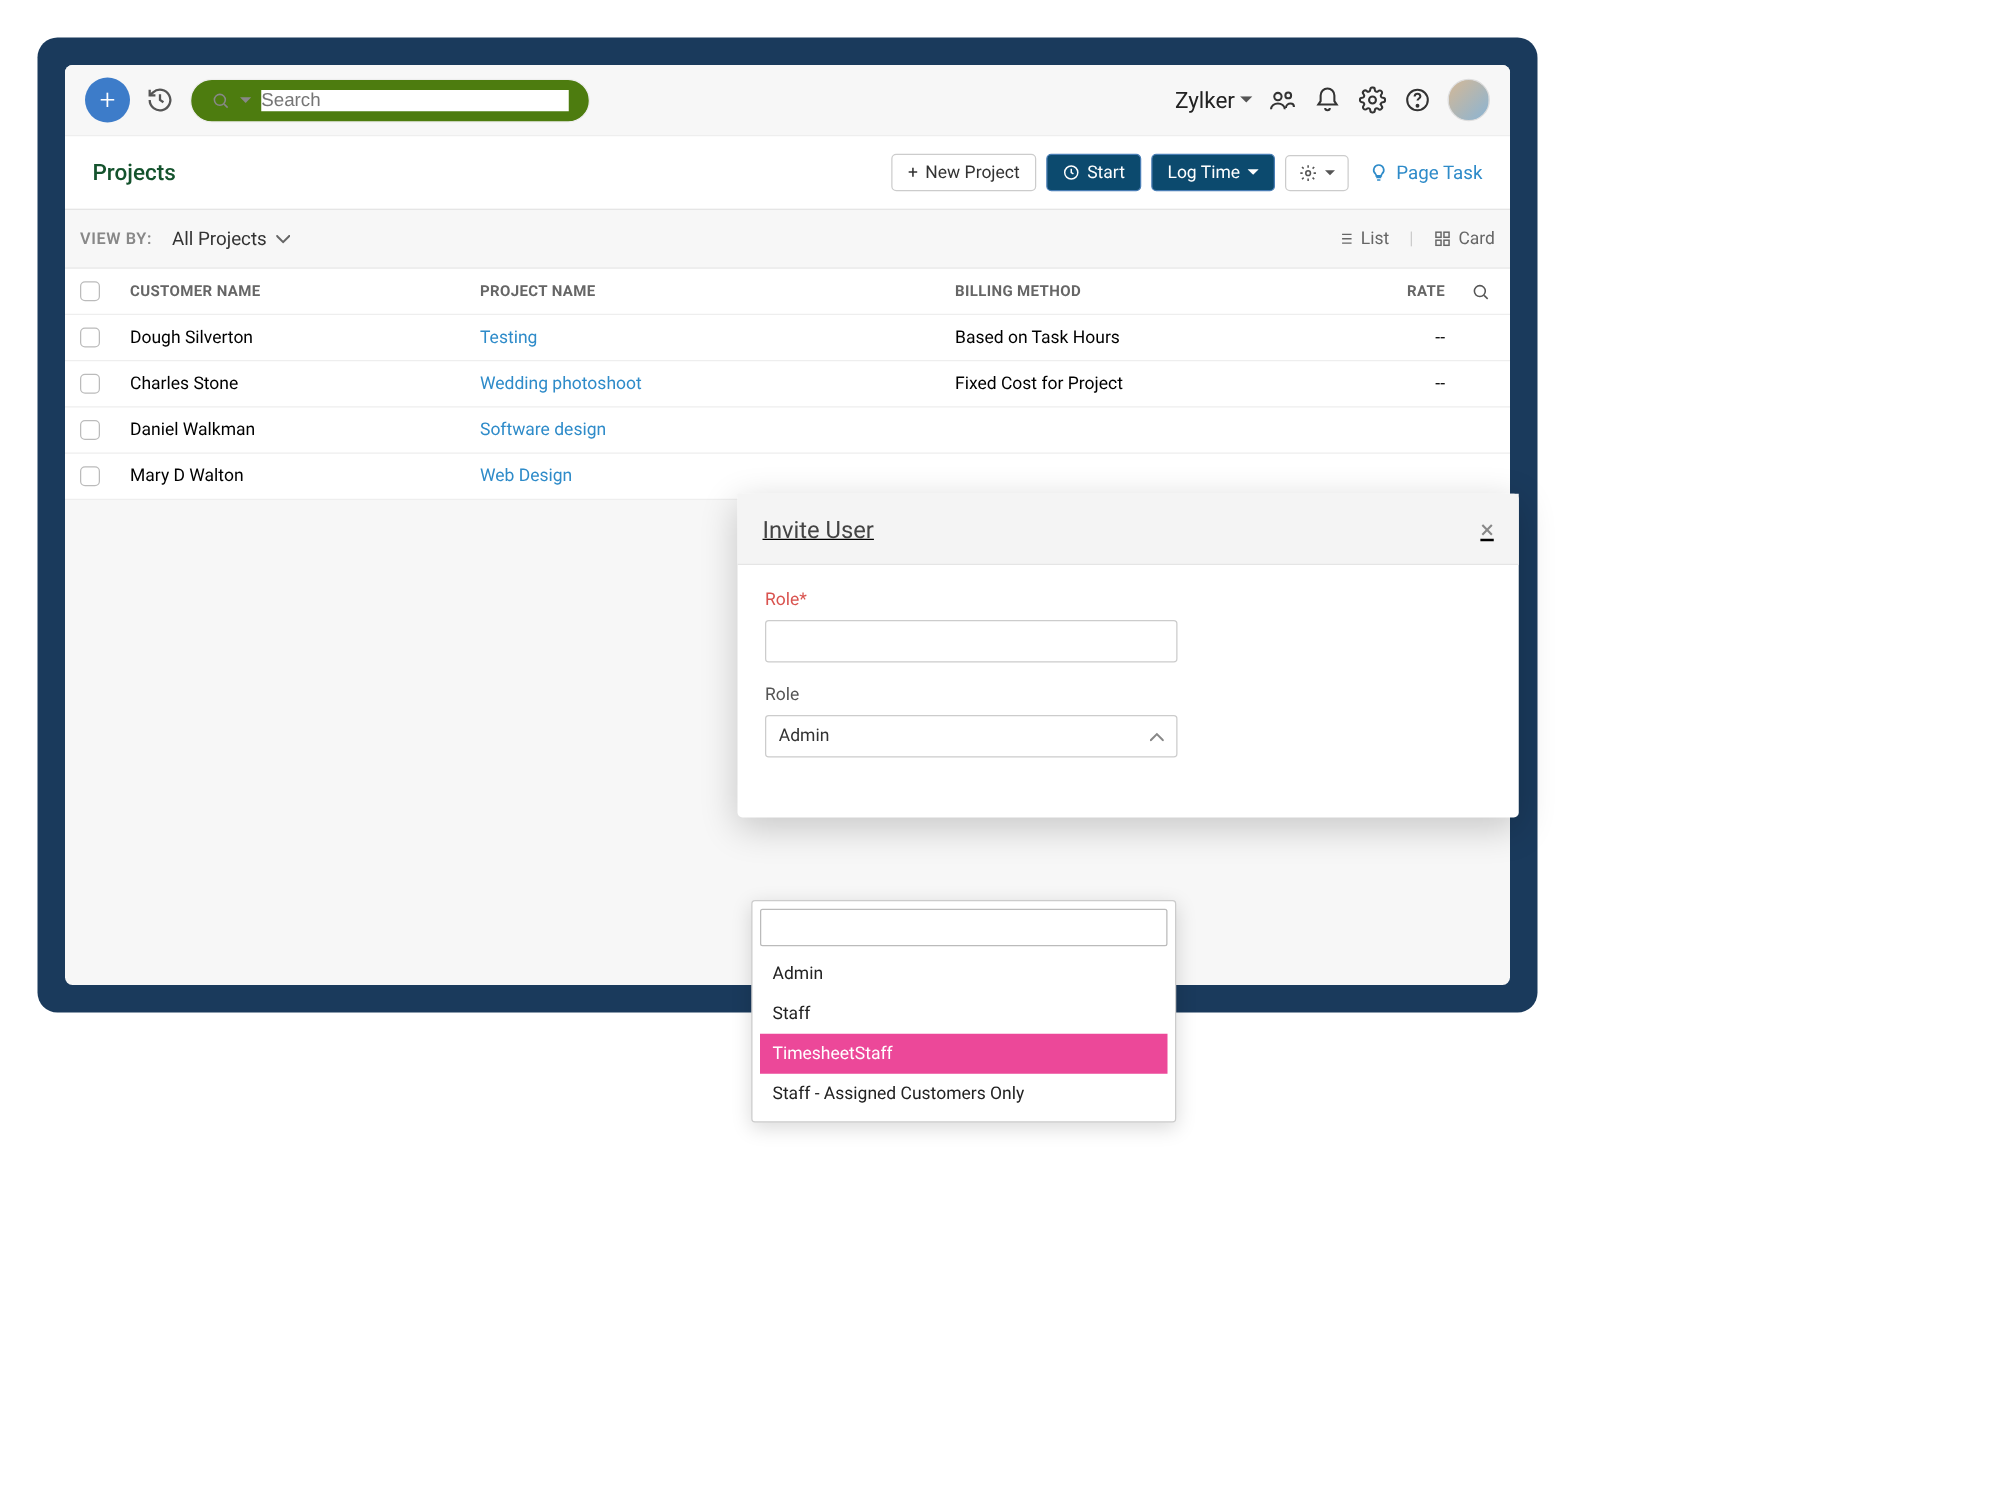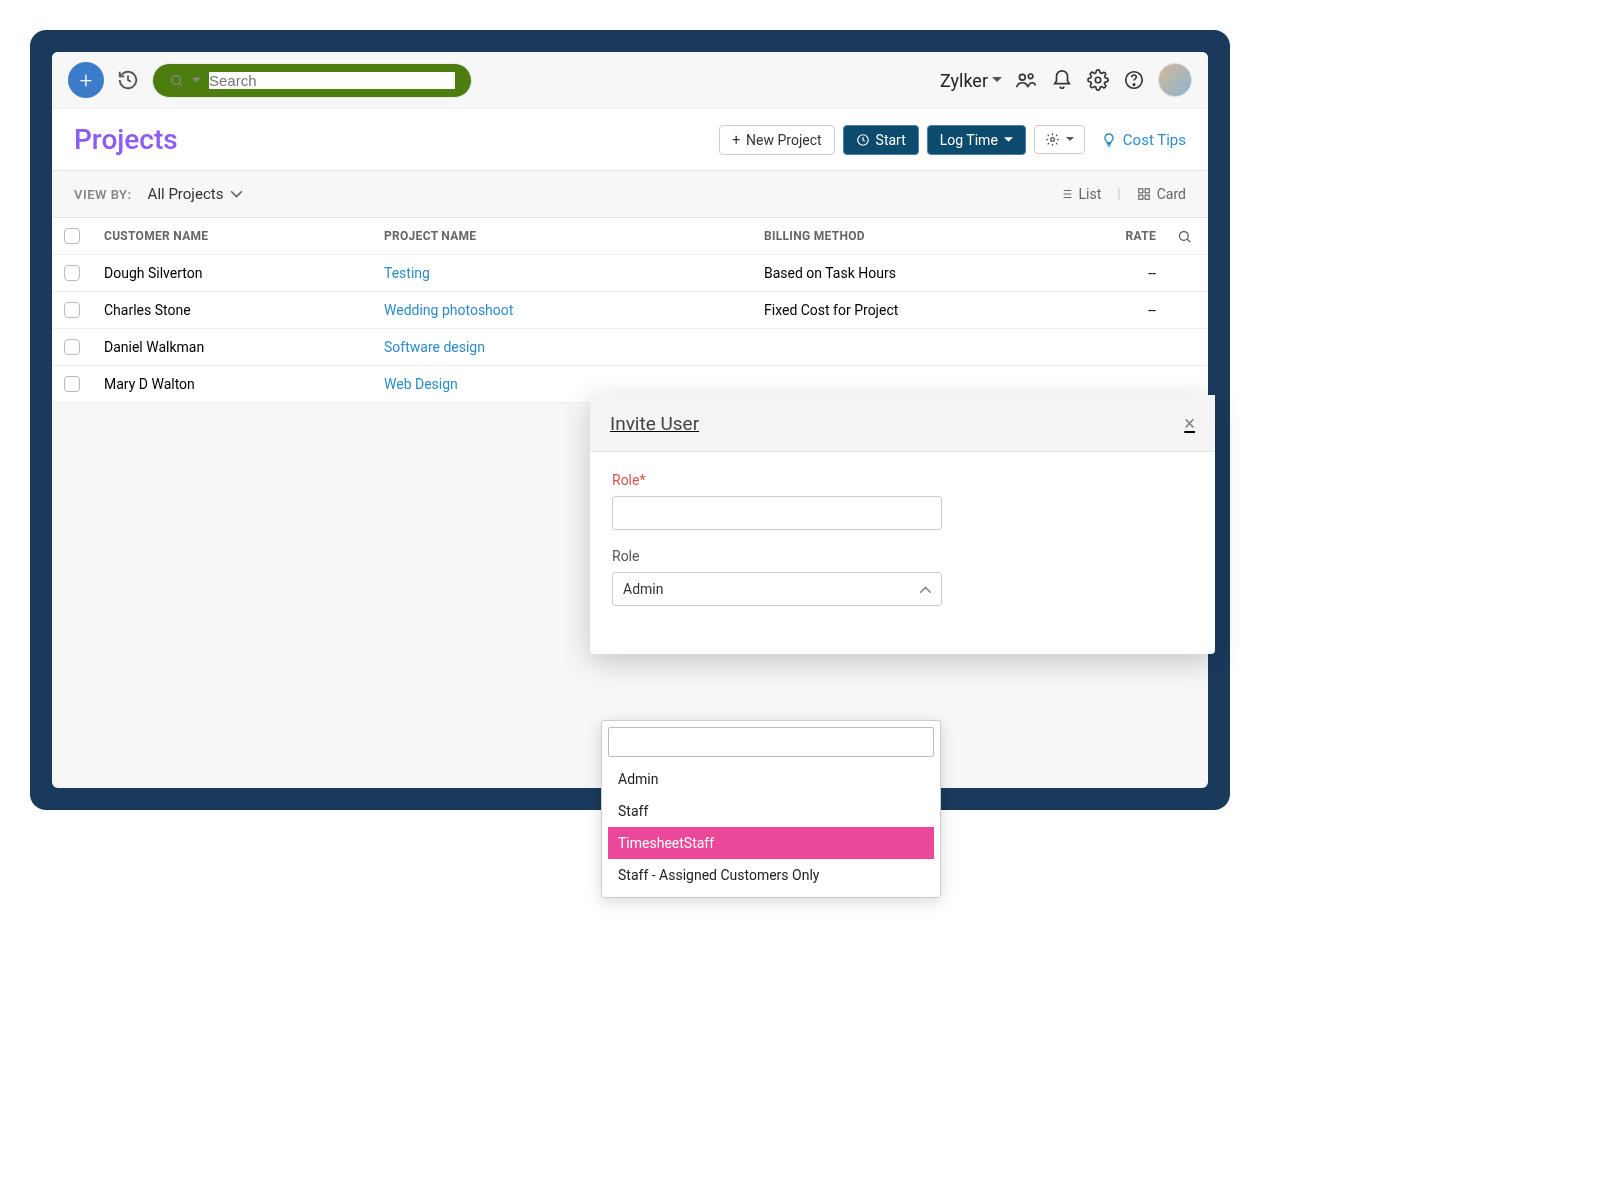--- a/index.html
+++ b/index.html
@@ -68,33 +68,33 @@
     width: 34px; height: 34px; border-radius: 50%;
     background: linear-gradient(135deg,#d4b896,#8ab4d4);
     border: 1px solid #ddd;
   }
   .page-header {
     display: flex; align-items: center;
     padding: 14px 22px;
     background: #fff;
     border-top: 1px solid #eee;
   }
-  .page-title { font-size: 28px; font-weight: 500; color: #8b5cf6; }
+  .page-title { font-size: 18px; font-weight: 500; color: #14532d; }
   .header-actions { margin-left: auto; display: flex; gap: 8px; align-items: center; }
   .btn {
     border: 1px solid #ccc; background: #fff; color: #333;
     padding: 6px 12px; border-radius: 4px; font-size: 14px;
     display: flex; align-items: center; gap: 6px; cursor: pointer;
   }
   .btn-primary { background: #0c4a6e; border-color: #4a7eb5; color: #fff; }
   .btn-icon-only { padding: 6px 10px; }
   .page-tips { color: #2e8bc9; font-size: 15px; display: flex; align-items: center; gap: 6px; cursor: pointer; margin-left: 8px; }
   .viewbar {
     display: flex; align-items: center;
-    padding: 14px 22px;
+    padding: 14px 12px;
     background: #f7f7f7;
     border-top: 1px solid #e5e5e5;
     border-bottom: 1px solid #e5e5e5;
     gap: 16px;
   }
   .viewby-label { color: #888; font-size: 13px; letter-spacing: 0.5px; font-weight: 600; }
   .viewby-select { font-size: 15px; color: #333; display: flex; align-items: center; gap: 8px; cursor: pointer; }
   .view-toggle { margin-left: auto; display: flex; gap: 16px; color: #666; }
   .view-toggle span { display: flex; align-items: center; gap: 6px; cursor: pointer; font-size: 14px; }
   .table { background: #fff; }
@@ -251,21 +251,21 @@
               <path d="M12 2v3M12 19v3M4.2 4.2l2.1 2.1M17.7 17.7l2.1 2.1M2 12h3M19 12h3M4.2 19.8l2.1-2.1M17.7 6.3l2.1-2.1"></path>
             </svg>
           <svg width="8" height="5" viewBox="0 0 10 6">
               <path d="M0 0 L5 5 L10 0" fill="#555"></path>
             </svg>
         </div>
         <div class="page-tips">
           <svg width="16" height="16" viewBox="0 0 24 24" fill="none" stroke="#2e8bc9" stroke-width="2">
               <path d="M9 18h6M10 21h4M12 3a6 6 0 0 0-4 10.5c.7.7 1 1.5 1 2.5h6c0-1 .3-1.8 1-2.5A6 6 0 0 0 12 3z"></path>
             </svg>
-          <span>Cost Tips</span>
+          <span>Page Task</span>
         </div>
       </div>
     </div>
 
     <div class="viewbar">
       <div class="viewby-label">VIEW BY:</div>
       <div class="viewby-select">
         <span>All Projects</span>
         <svg width="11" height="7" viewBox="0 0 10 6">
             <path d="M0 0 L5 5 L10 0" fill="none" stroke="#666" stroke-width="1.5"></path>

